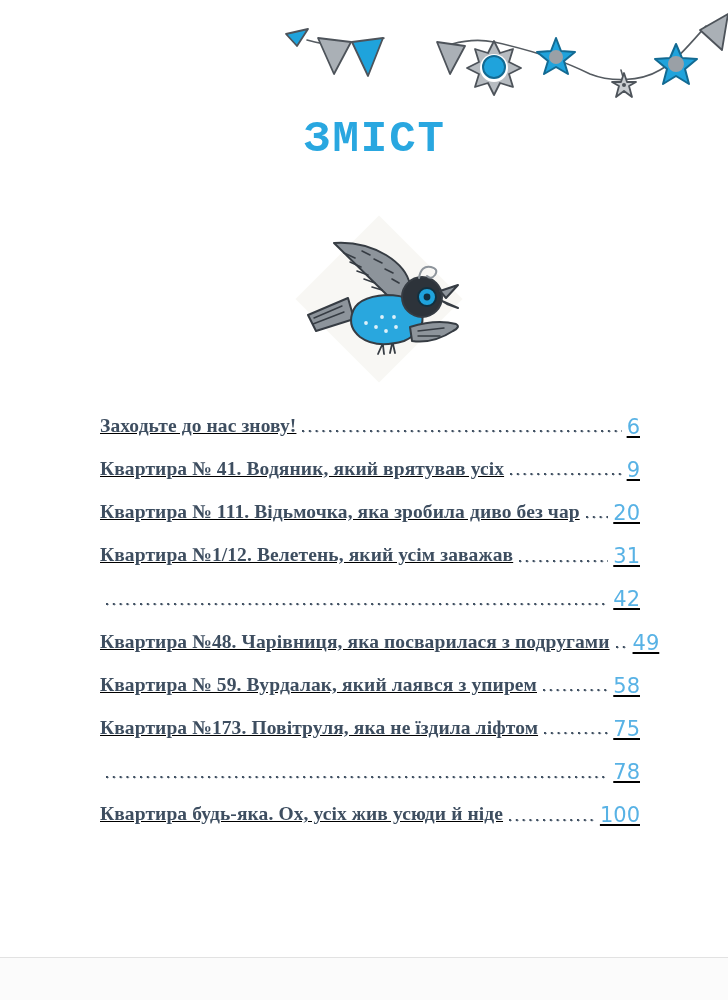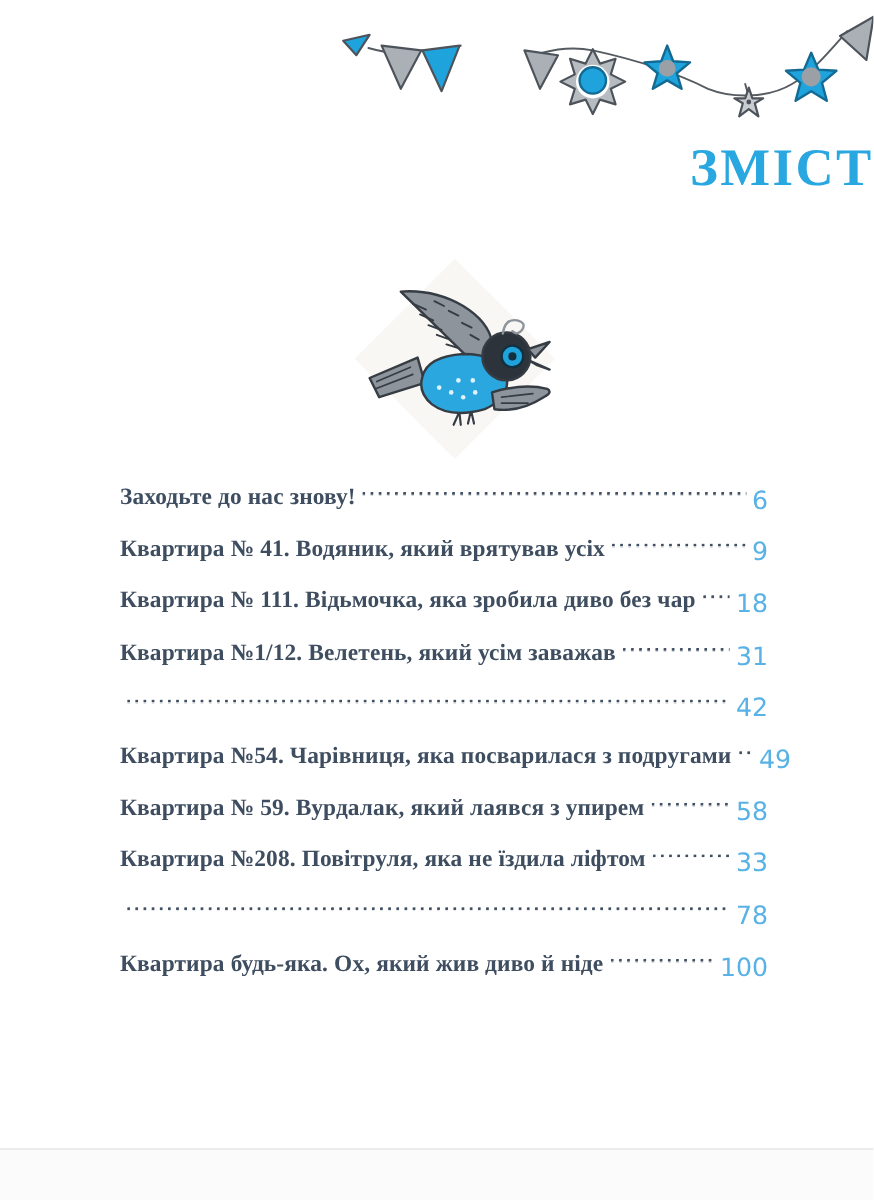--- a/index.html
+++ b/index.html
@@ -13,35 +13,35 @@
   *{margin:0;padding:0;box-sizing:border-box;}
   html,body{width:728px;height:1000px;background:#ffffff;overflow:hidden;}
   body{font-family:"Liberation Serif", serif;position:relative;}
 
   .sheet{position:absolute;inset:0;background:#ffffff;}
 
   .garland{position:absolute;top:0;left:0;width:728px;height:115px;}
 
   .title{
     position:absolute;top:114px;left:0;right:0;
-    text-align:right;padding-left:22px;
-    font-family:Liberation Serif, serif;
+    text-align:center;padding-left:22px;
+    font-family:Liberation Mono, monospace;
     font-size:44px;font-weight:bold;letter-spacing:2px;
     color:var(--accent-blue);
   }
 
   .diamond{
     position:absolute;left:320px;top:240px;width:118px;height:118px;
     transform:rotate(45deg);background:#f8f7f4;
   }
 
   .bird{position:absolute;left:300px;top:235px;width:160px;height:130px;}
 
   .toc{position:absolute;left:100px;top:404px;width:540px;}
-  .toc-row{display:flex;height:43.2px;white-space:nowrap;}
+  .toc-row{display:flex;align-items:center;height:43.2px;white-space:nowrap;text-decoration:underline;}
   .toc-label{
     font-size:19.5px;font-weight:700;color:var(--text-dark);
     letter-spacing:0.1px;flex:0 0 auto;
   }
   .toc-dots{
     flex:1 1 auto;height:3px;min-width:12px;
     margin-left:6px;margin-right:5px;
     position:relative;top:6px;
     background-image:radial-gradient(circle at 1.2px 1.2px, var(--text-dark) 1.1px, transparent 1.45px);
     background-size:6.8px 3px;background-repeat:repeat-x;background-position:left bottom;
@@ -137,60 +137,60 @@
 
   <div class="toc-row">
     <span class="toc-label">Квартира № 41. Водяник, який врятував усіх</span>
     <span class="toc-dots"></span>
     <span class="toc-num">9</span>
   </div>
 
   <div class="toc-row">
     <span class="toc-label">Квартира № 111. Відьмочка, яка зробила диво без чар</span>
     <span class="toc-dots"></span>
-    <span class="toc-num">18</span>
+    <span class="toc-num">20</span>
   </div>
 
   <div class="toc-row">
     <span class="toc-label">Квартира №1/12. Велетень, який усім заважав</span>
     <span class="toc-dots"></span>
     <span class="toc-num">31</span>
   </div>
 
   <div class="toc-row">
     <span class="toc-dots"></span>
     <span class="toc-num">42</span>
   </div>
 
   <div class="toc-row">
-    <span class="toc-label">Квартира №54. Чарівниця, яка посварилася з подругами</span>
+    <span class="toc-label">Квартира №48. Чарівниця, яка посварилася з подругами</span>
     <span class="toc-dots"></span>
     <span class="toc-num">49</span>
   </div>
 
   <div class="toc-row">
     <span class="toc-label">Квартира № 59. Вурдалак, який лаявся з упирем</span>
     <span class="toc-dots"></span>
     <span class="toc-num">58</span>
   </div>
 
   <div class="toc-row">
-    <span class="toc-label">Квартира №208. Повітруля, яка не їздила ліфтом</span>
+    <span class="toc-label">Квартира №173. Повітруля, яка не їздила ліфтом</span>
     <span class="toc-dots"></span>
-    <span class="toc-num">33</span>
+    <span class="toc-num">75</span>
   </div>
 
   <div class="toc-row">
     <span class="toc-dots"></span>
     <span class="toc-num">78</span>
   </div>
 
 
   <div class="toc-row">
-    <span class="toc-label">Квартира будь-яка. Ох, який жив диво й ніде</span>
+    <span class="toc-label">Квартира будь-яка. Ох, усіх жив усюди й ніде</span>
     <span class="toc-dots"></span>
     <span class="toc-num">100</span>
   </div>
 
 </div>
 
   <div class="page-edge"></div>
 </div>
 
 </body></html>

